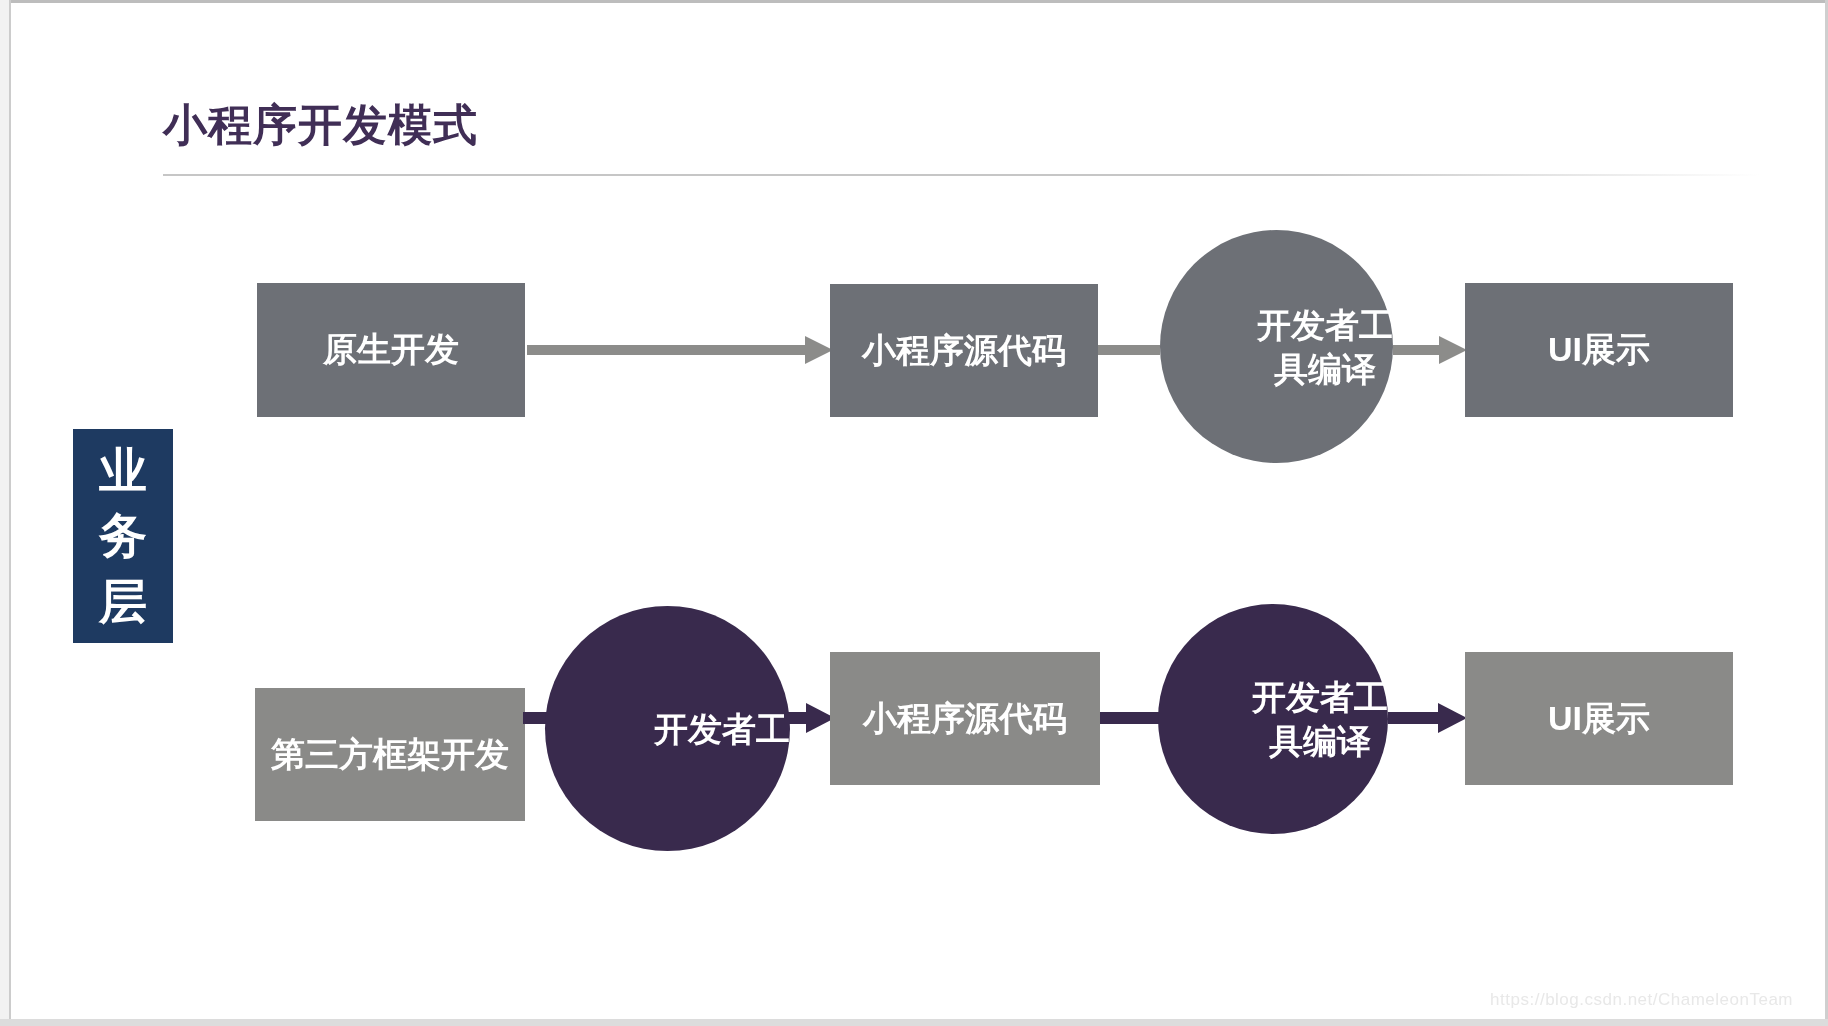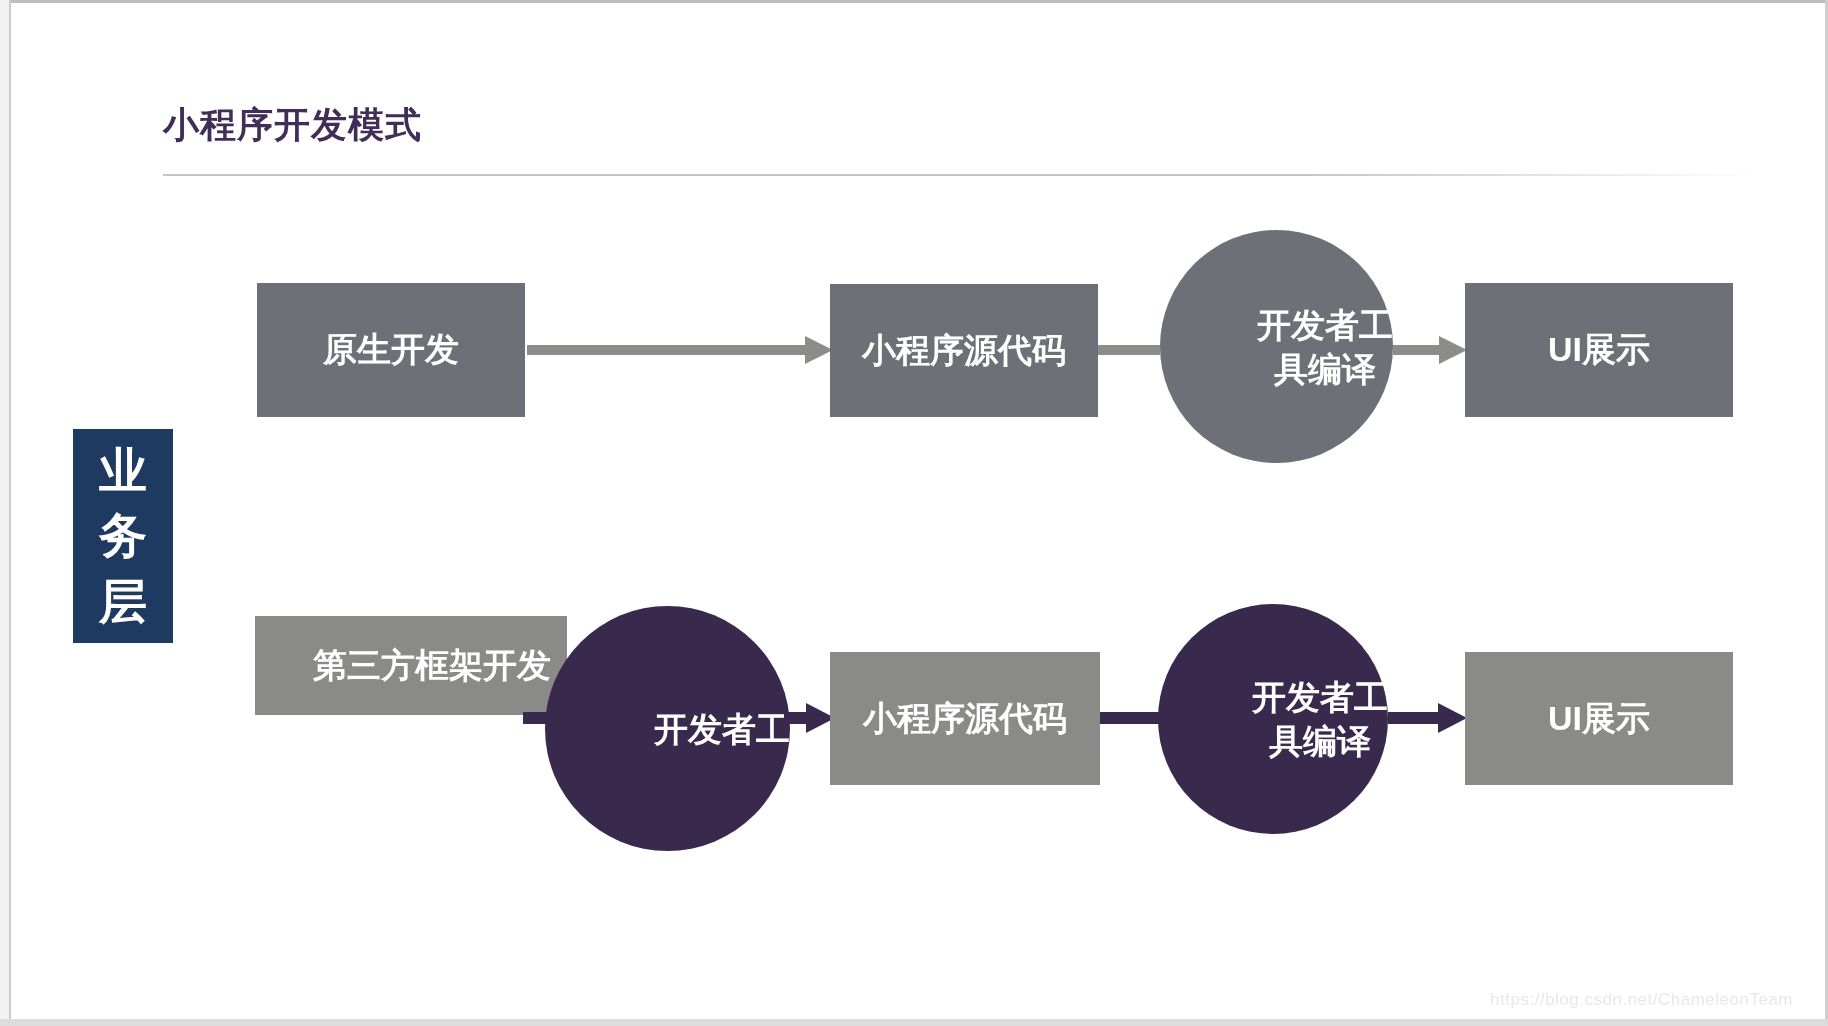--- a/index.html
+++ b/index.html
@@ -13,21 +13,21 @@
 
   
   .edge-top    { position: absolute; left: 0; top: 0; width: 100%; height: 3px; background: #bdbdbd; }
   .edge-left   { position: absolute; left: 0; top: 0; width: 9px; height: 100%; background: #f2f2f2; border-right: 2px solid #cccccc; }
   .edge-right  { position: absolute; right: 0; top: 0; width: 3px; height: 100%; background: #cfcfcf; }
   .edge-bottom { position: absolute; left: 0; bottom: 0; width: 100%; height: 7px; background: #dcdcdc; }
 
   
   .title {
     position: absolute; left: 163px; top: 97px;
-    margin: 0; font-size: 36px; line-height: 56px;
+    margin: 0; font-size: 44px; line-height: 56px;
     font-weight: bold; color: #402e56; letter-spacing: 1px;
   }
   .divider {
     position: absolute; left: 163px; top: 174px; width: 1597px; height: 2px;
     background: linear-gradient(to right, #c6c6c6 0%, #c6c6c6 72%, rgba(198,198,198,0) 100%);
   }
 
   
   .side-label {
     position: absolute; left: 73px; top: 429px; width: 100px; height: 214px;
@@ -105,21 +105,21 @@
 
     <div class="aline gray-line" style="left:1393px; top:345px; width:46px;"></div>
     <div class="ahead gray-head" style="left:1439px; top:336px;"></div>
 
     <div class="node box-dark" style="left:1465px; top:283px; width:268px; height:134px;">
       <span>UI展示</span>
     </div>
   </div>
 
   <div>
-    <div class="node box-light" style="left:255px; top:616px; width:270px; height:99px;padding-left:42px;">
+    <div class="node box-light" style="left:255px; top:688px; width:270px; height:133px;">
       <span>第三方框架开发</span>
     </div>
 
     <div class="aline purple-line" style="left:523px; top:712px; width:40px;"></div>
 
     <div class="node circle circle-purple" style="left:545px; top:606px; width:245px; height:245px;">
       <span>开发者工</span>
     </div>
 
     <div class="aline purple-line" style="left:784px; top:712px; width:22px;"></div>

